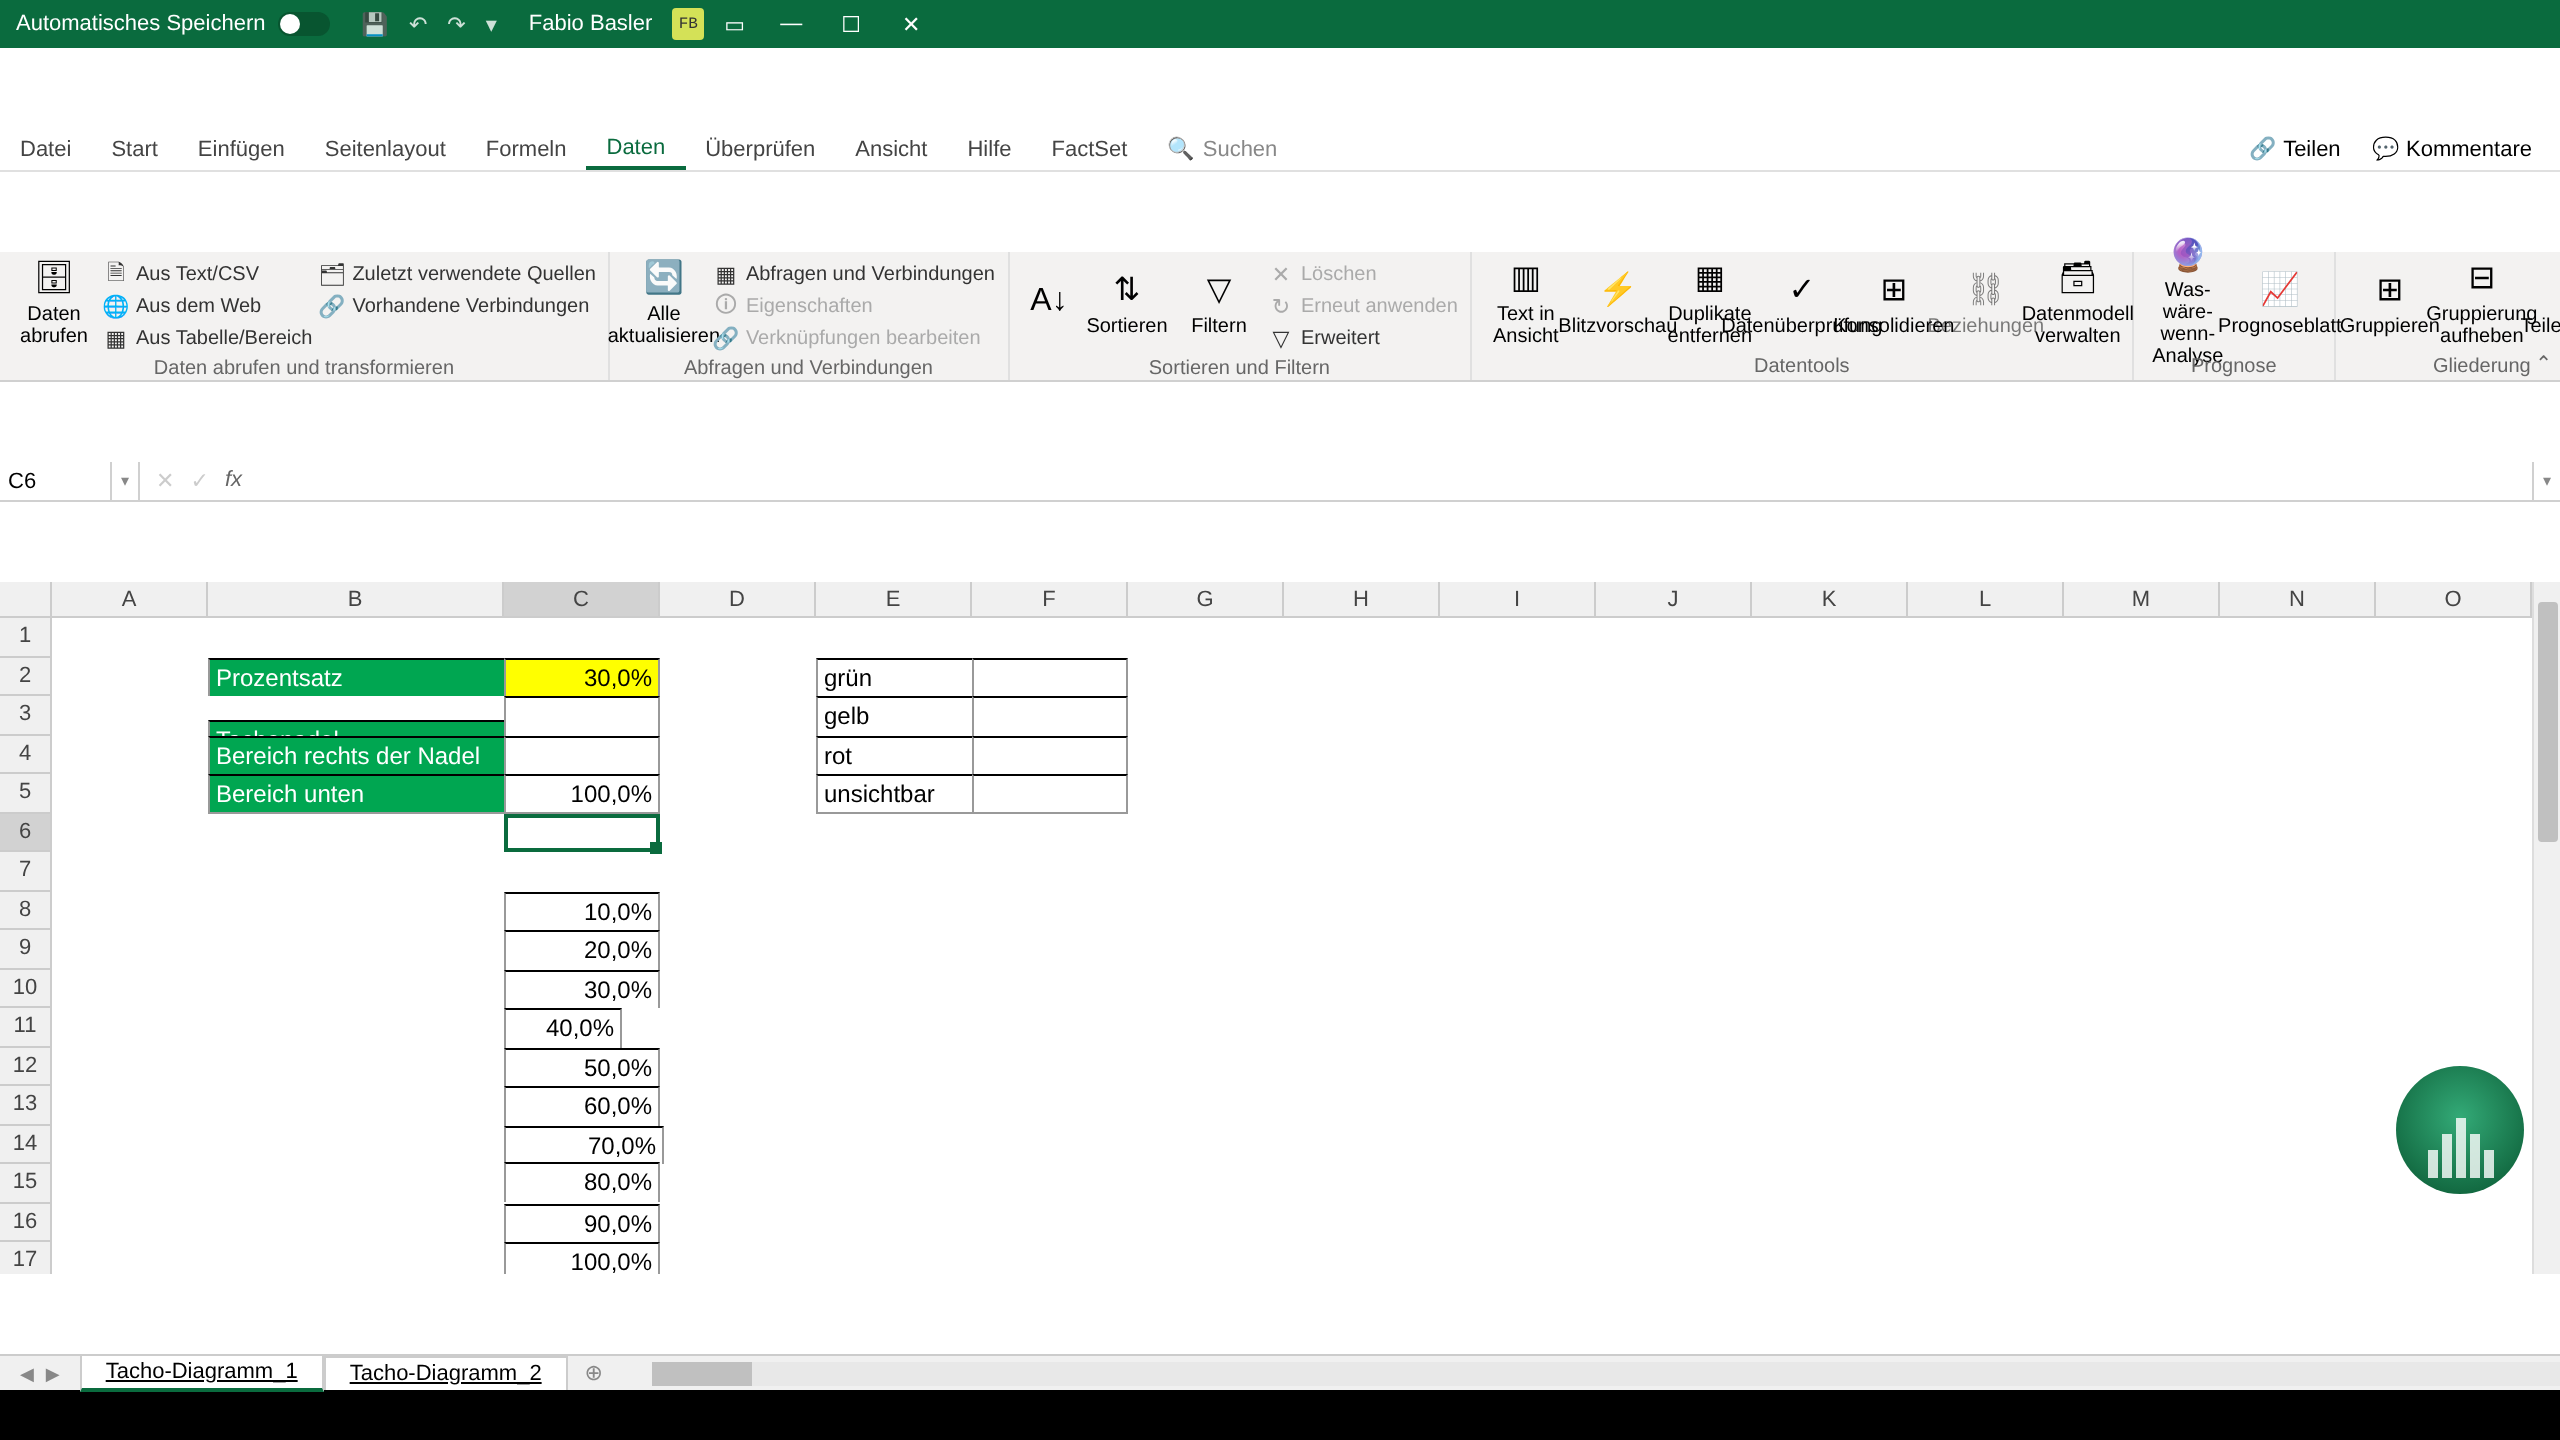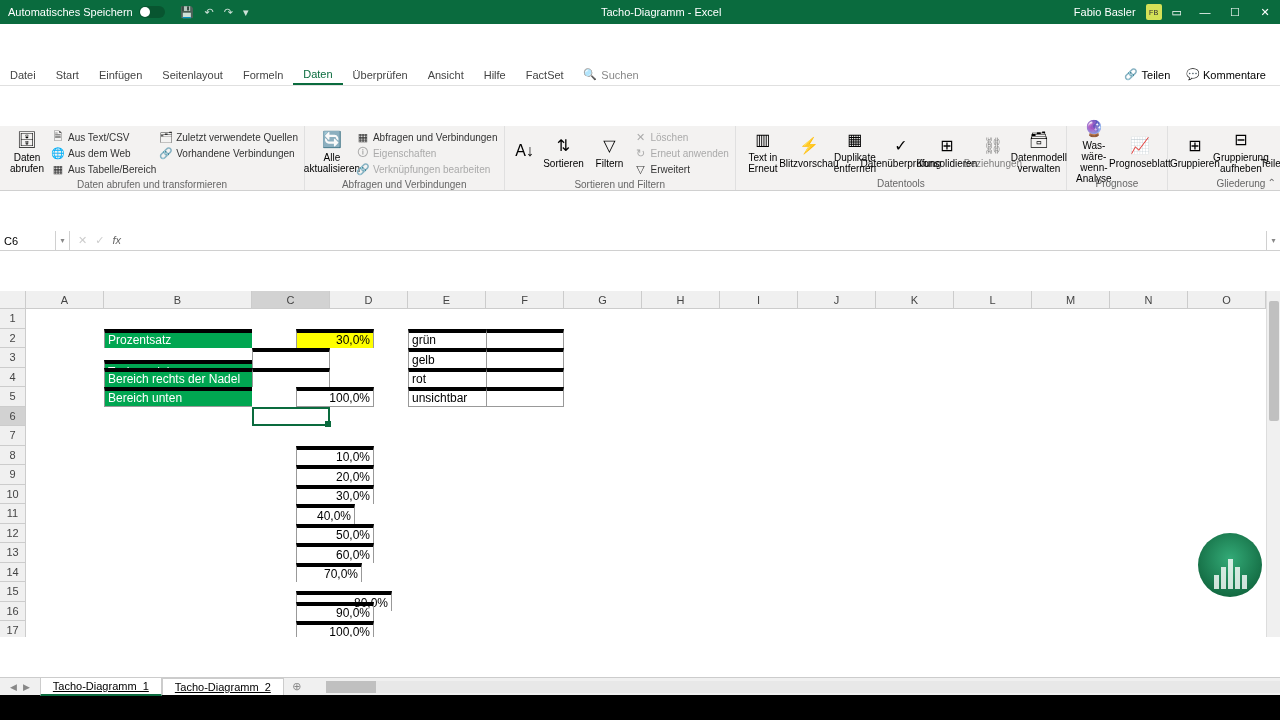--- a/index.html
+++ b/index.html
@@ -54,26 +54,26 @@
 .grid-area { flex: 1; display: flex; overflow: hidden; position: relative; }
 .corner { width: 26px; height: 18px; background: #f0f0f0; border-right: 1px solid #ccc; border-bottom: 1px solid #ccc; position: absolute; top: 0; left: 0; z-index: 5; }
 .col-headers { position: absolute; top: 0; left: 26px; display: flex; height: 18px; z-index: 4; }
 .col-headers .ch { background: #f0f0f0; border-right: 1px solid #ccc; border-bottom: 1px solid #ccc; text-align: center; font-size: 11px; color: #444; display: flex; align-items: center; justify-content: center; }
 .col-headers .ch.sel { background: #d2d2d2; }
 .row-headers { position: absolute; top: 18px; left: 0; width: 26px; z-index: 4; }
 .row-headers .rh { background: #f0f0f0; border-bottom: 1px solid #ccc; border-right: 1px solid #ccc; text-align: center; font-size: 11px; color: #444; height: 19.5px; display: flex; align-items: center; justify-content: center; }
 .row-headers .rh.sel { background: #d2d2d2; }
 .cells { position: absolute; top: 18px; left: 26px; }
 .cell { position: absolute; font-size: 12px; display: flex; align-items: center; padding: 0 3px; }
-.cell.right { justify-content: flex-end; margin-left: 44px; }
+.cell.right { justify-content: flex-end; }
 .cell.green-hdr { background: #00a651; color: #fff; }
 .cell.yellow { background: #ffff00; }
 .border-l { border-left: 1px solid #999; }
 .border-r { border-right: 1px solid #999; }
-.border-t { border-top: 4px solid #000000; }
+.border-t { border-top: 1px solid #000000; }
 .border-b { border-bottom: 1px solid #999; }
 .selected-cell { border: 2px solid #0a6b3e !important; z-index: 2; }
 .selected-cell::after { content:''; position: absolute; right: -3px; bottom: -3px; width: 6px; height: 6px; background: #0a6b3e; }
 .vscroll { position: absolute; right: 0; top: 0; bottom: 0; width: 14px; background: #f0f0f0; border-left: 1px solid #ddd; }
 .vscroll-thumb { position: absolute; left: 2px; width: 10px; background: #c0c0c0; border-radius: 2px; }
 
 
 .sheet-tabs { height: 18px; background: #f0f0f0; display: flex; align-items: center; border-top: 1px solid #ccc; font-size: 11px; }
 .sheet-nav { display: flex; gap: 6px; padding: 0 10px; color: #888; font-size: 9px; }
 .sheet-tab { padding: 2px 12px; background: #fff; border: 1px solid #ccc; border-bottom: none; cursor: pointer; text-decoration: underline; }
@@ -106,21 +106,20 @@
     <div class="auto-save">
       <span>Automatisches Speichern</span>
       <span class="toggle"></span>
     </div>
     <div class="qat">
       <span>💾</span>
       <span>↶</span>
       <span>↷</span>
       <span>▾</span>
     </div>
-    <div class="doc-title">Tacho-Diagramm - Excel</div>
     <div class="user-area">
       <span>Fabio Basler</span>
       <span class="user-badge">FB</span>
       <span>▭</span>
     </div>
     <div class="win-controls">
       <span>—</span>
       <span>☐</span>
       <span>✕</span>
     </div>
@@ -240,21 +239,21 @@
             </div>
         </div>
       </div>
       <div class="group-label">Sortieren und Filtern</div>
     </div>
 
     <div class="ribbon-group">
       <div class="group-content">
         <div class="big-btn">
             <span class="icon">▥</span>
-            <span>Text in Erneut</span>
+            <span>Text in Ansicht</span>
           </div>
         <div class="big-btn">
             <span class="icon">⚡</span>
             <span>Blitzvorschau</span>
           </div>
         <div class="big-btn">
             <span class="icon">▦</span>
             <span>Duplikate entfernen</span>
           </div>
         <div class="big-btn">
@@ -389,22 +388,22 @@
         <div class="cell border-l border-t" style="left: 382px; top: 58.5px; width: 78px; height: 19.5px;">rot</div>
         <div class="cell border-l border-r border-t" style="left: 460px; top: 58.5px; width: 78px; height: 19.5px;"></div>
         <div class="cell border-l border-t border-b" style="left: 382px; top: 78px; width: 78px; height: 19.5px;">unsichtbar</div>
         <div class="cell border-l border-r border-t border-b" style="left: 460px; top: 78px; width: 78px; height: 19.5px;"></div>
         <div class="cell border-l border-r border-t right" style="left: 226px; top: 136.5px; width: 78px; height: 19.5px;">10,0%</div>
         <div class="cell border-l border-r border-t right" style="left: 226px; top: 156px; width: 78px; height: 19.5px;">20,0%</div>
         <div class="cell border-l border-r border-t right" style="left: 226px; top: 175.5px; width: 78px; height: 19.5px;">30,0%</div>
         <div class="cell border-l border-r border-t right" style="left: 226px; top: 195px; width: 59px; height: 19.5px;">40,0%</div>
         <div class="cell border-l border-r border-t right" style="left: 226px; top: 214.5px; width: 78px; height: 19.5px;">50,0%</div>
         <div class="cell border-l border-r border-t right" style="left: 226px; top: 234px; width: 78px; height: 19.5px;">60,0%</div>
-        <div class="cell border-l border-r border-t right" style="left: 226px; top: 253.5px; width: 66px; height: 19.5px; text-align: right;">70,0%</div>
-        <div class="cell border-l border-r border-t right" style="left: 226px; top: 282px; width: 96px; height: 19.5px;">80,0%</div>
+        <div class="cell border-l border-r border-t right" style="left: 226px; top: 253.5px; width: 80px; height: 19.5px; text-align: right;">70,0%</div>
+        <div class="cell border-l border-r border-t right" style="left: 226px; top: 272px; width: 78px; height: 19.5px;">80,0%</div>
         <div class="cell border-l border-r border-t right" style="left: 226px; top: 292.5px; width: 78px; height: 19.5px;">90,0%</div>
         <div class="cell border-l border-r border-t border-b right" style="left: 226px; top: 312px; width: 78px; height: 19.5px;">100,0%</div>
       </div>
     <div class="vscroll">
       <div class="vscroll-thumb" style="top:10px;height:120px"></div>
     </div>
     <div class="watermark">
       <div class="bars">
           <span style="height:14px"></span>
           <span style="height:22px"></span>

